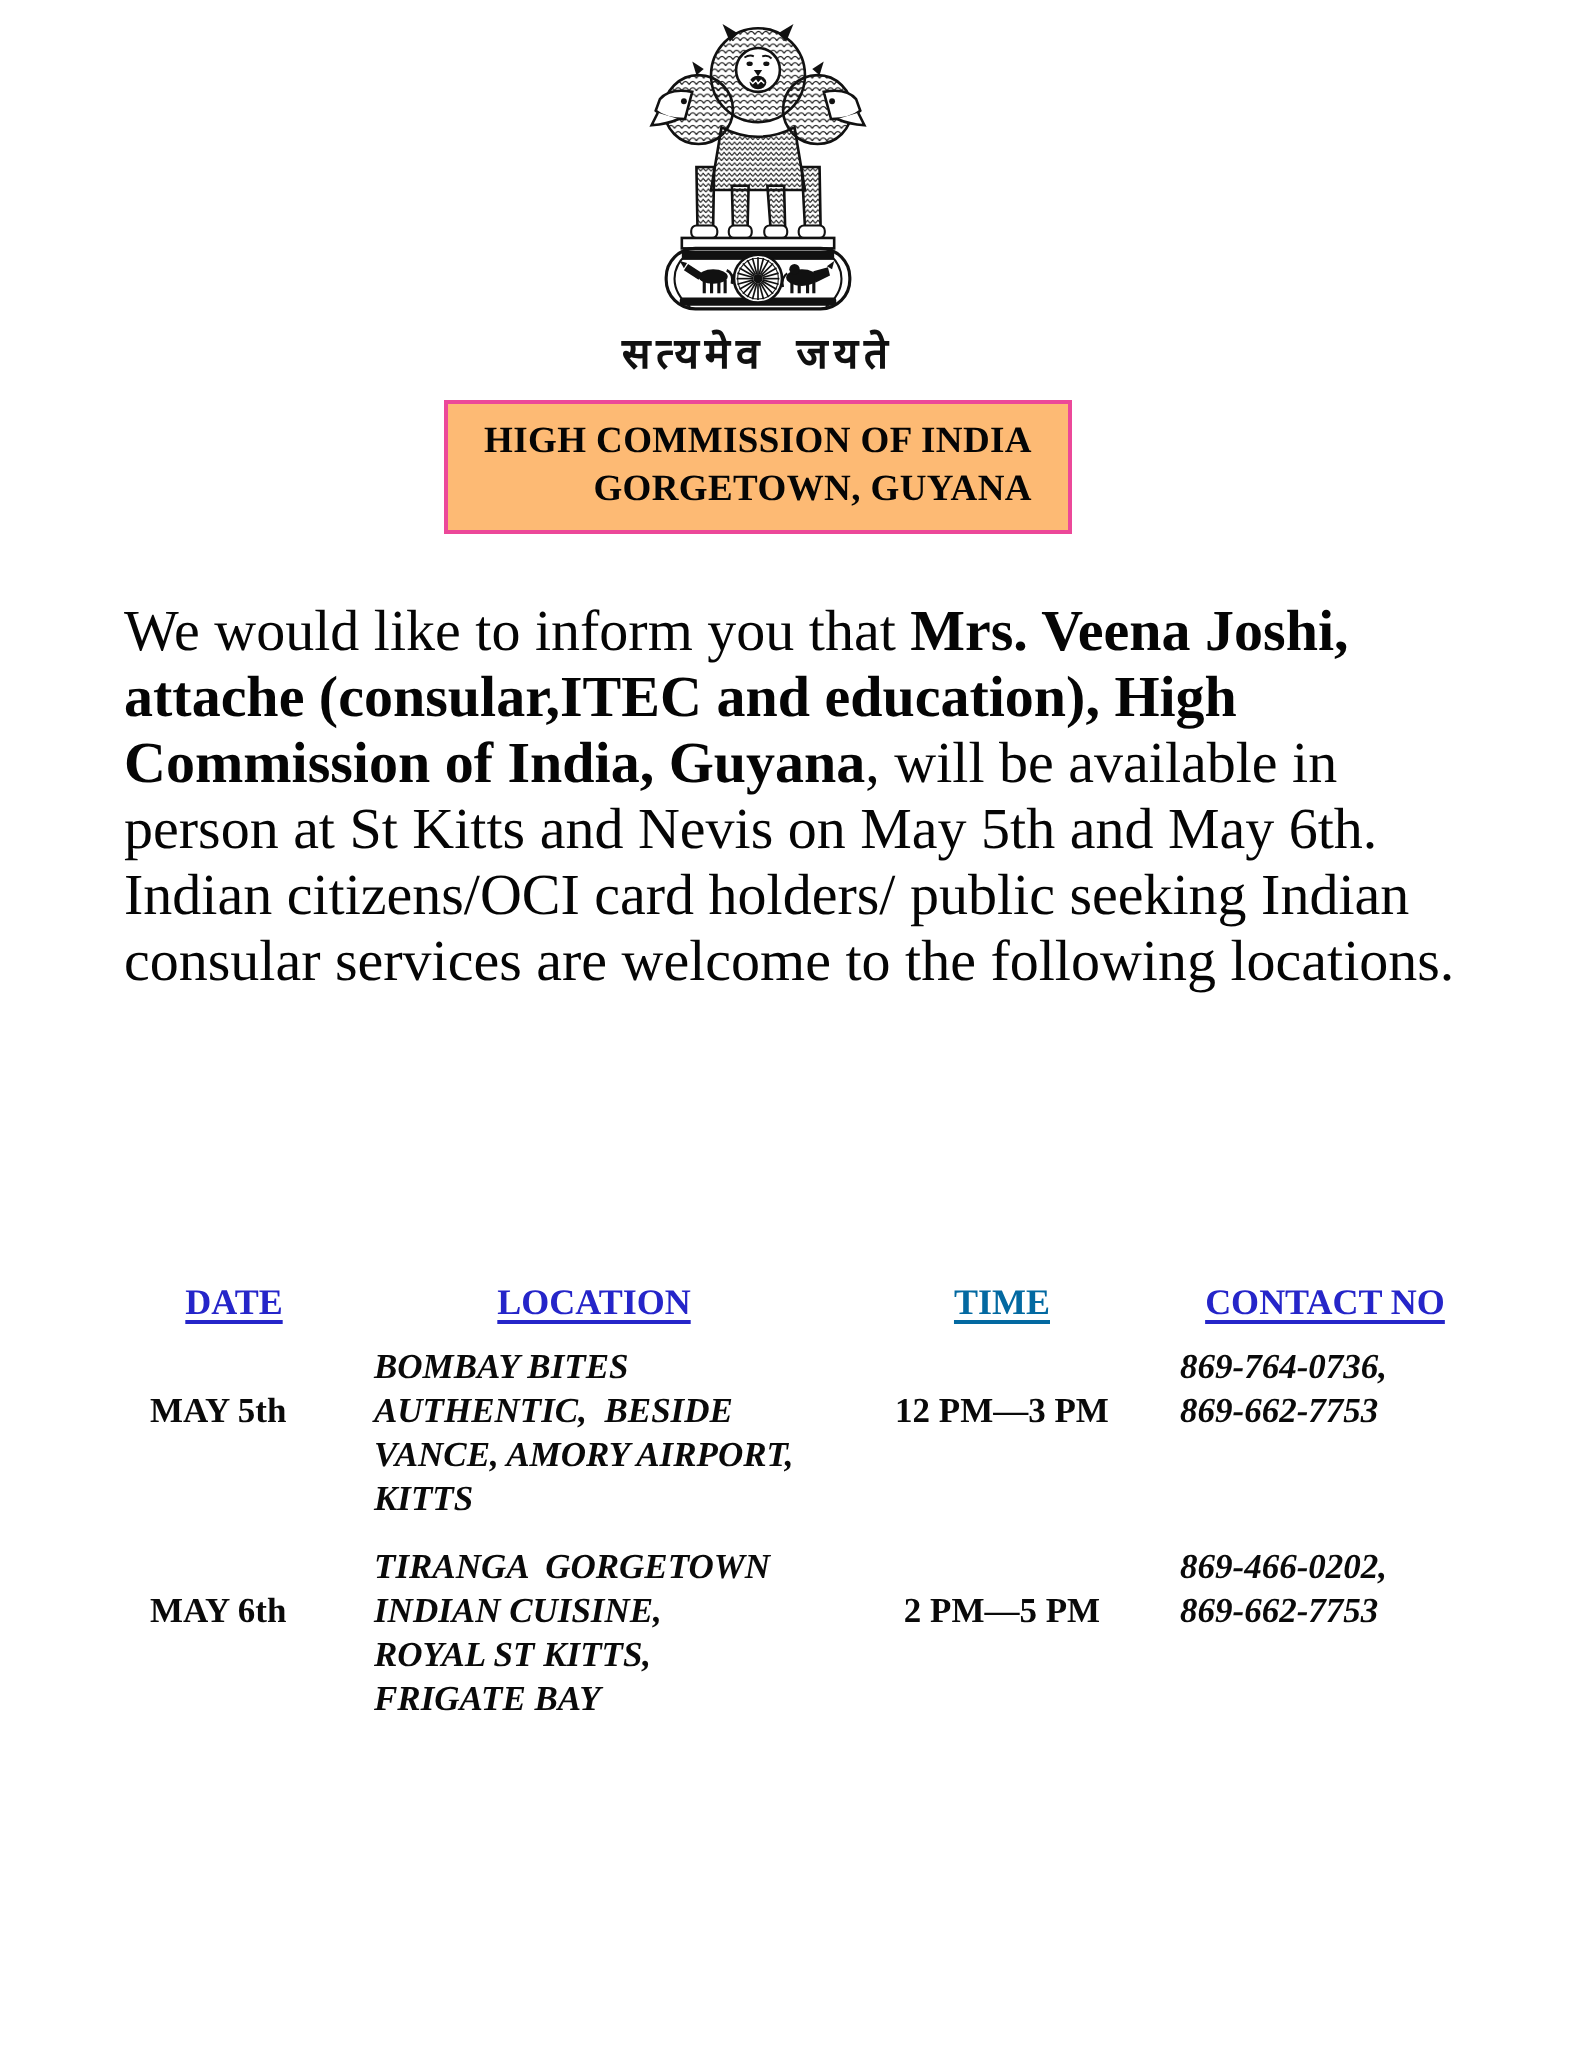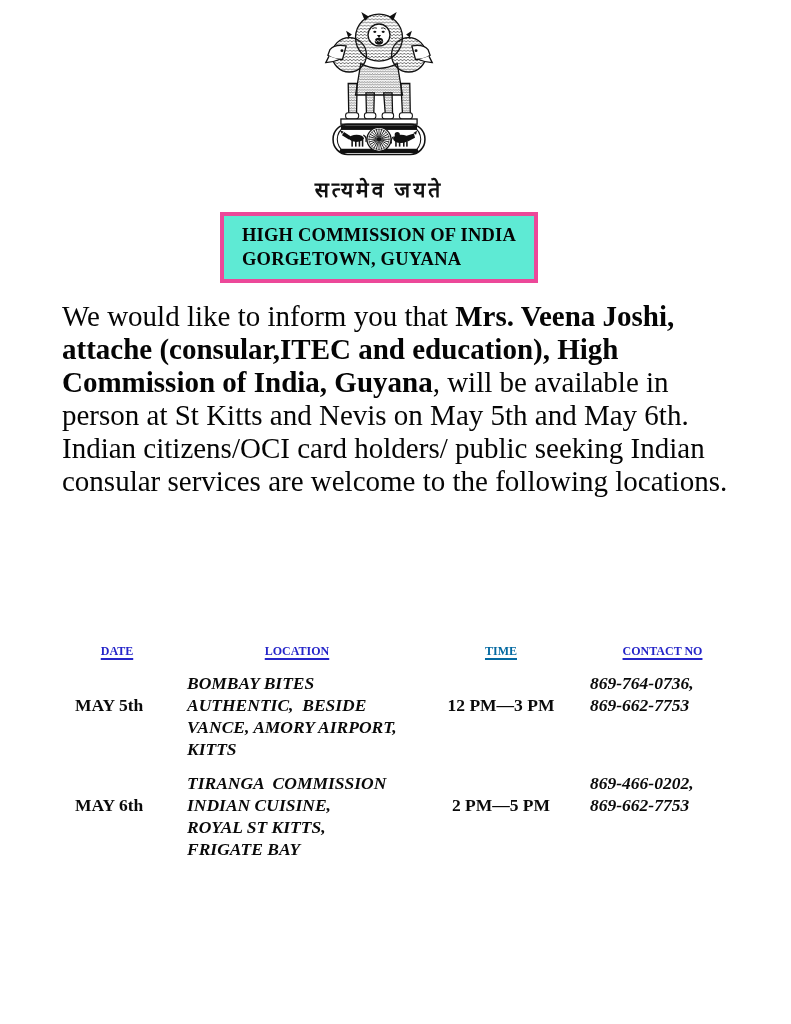--- a/index.html
+++ b/index.html
@@ -15,38 +15,38 @@
   
   .header-stack {
     position: absolute;
     top: 5px;
     left: 0;
     width: 758px;           
     text-align: center;
   }
   .emblem-wrap { line-height: 0; }
   .motto {
-    font-family: Liberation Serif, serif;
+    font-family: Liberation Mono, monospace;
     font-size: 21px;
     font-weight: bold;
     letter-spacing: 3px;
-    margin-top: 13px;
+    margin-top: 0;
     color: #101010;
   }
   .title-box {
     display: inline-block;
     margin-top: 9px;
-    border: 4px solid #ec4899;
+    border: 2px solid #ec4899;
     padding: 7px 18px 8px 18px;
     font-weight: bold;
     font-size: 18.5px;
     line-height: 24px;
     letter-spacing: 0.2px;
-    text-align: left;
-    background: #5eead4;
+    text-align: right;
+    background: #fdba74;
   }
   
   .notice {
     position: absolute;
     top: 300px;
     left: 62px;
     width: 678px;
     font-size: 29px;
     line-height: 33px;
     text-align: left;
@@ -64,21 +64,21 @@
     font-size: 17.5px;
     line-height: 22px;
     color: #0a0a0a;
   }
   table.sched th {
     text-align: center;
     text-decoration: underline;
     text-decoration-thickness: 2px;
     text-underline-offset: 3px;
     padding: 0 0 10px 0;
-    font-size: 12px;
+    font-size: 18px;
   }
   .col-date     { width: 110px; }
   .col-location { width: 250px; }
   .col-time     { width: 158px; }
   .col-contact  { width: 165px; }
   table.sched td { vertical-align: top; }
   td.cell-date    { padding: 22px 0 0 13px; white-space: nowrap; font-family: Liberation Serif, serif; }
   td.cell-location{ padding: 0 0 0 15px; }
   td.cell-time    { padding: 22px 0 0 0; text-align: center; white-space: nowrap; }
   td.cell-contact { padding: 0 0 0 10px; white-space: nowrap; }
@@ -254,21 +254,21 @@
           </td>
           <td class="cell-time">12 PM—3 PM</td>
           <td class="cell-contact">
             <div class="contact-line">869-764-0736,</div>
             <div class="contact-line">869-662-7753</div>
           </td>
         </tr>
         <tr>
           <td class="cell-date">MAY 6th</td>
           <td class="cell-location">
-            <div class="loc-line">TIRANGA  COMMISSION</div>
+            <div class="loc-line">TIRANGA  GORGETOWN</div>
             <div class="loc-line">INDIAN CUISINE,</div>
             <div class="loc-line">ROYAL ST KITTS,</div>
             <div class="loc-line">FRIGATE BAY</div>
           </td>
           <td class="cell-time">2 PM—5 PM</td>
           <td class="cell-contact">
             <div class="contact-line">869-466-0202,</div>
             <div class="contact-line">869-662-7753</div>
           </td>
         </tr>

